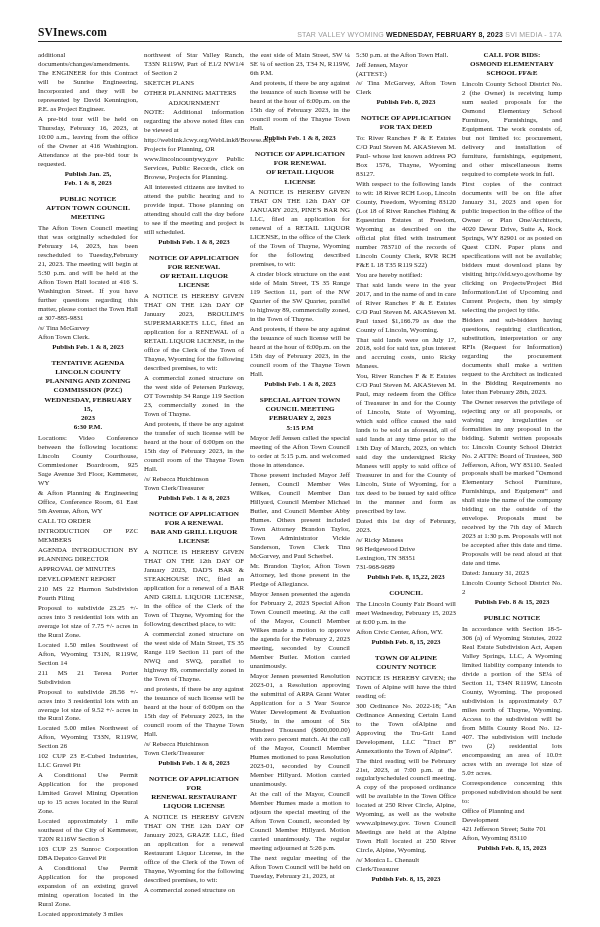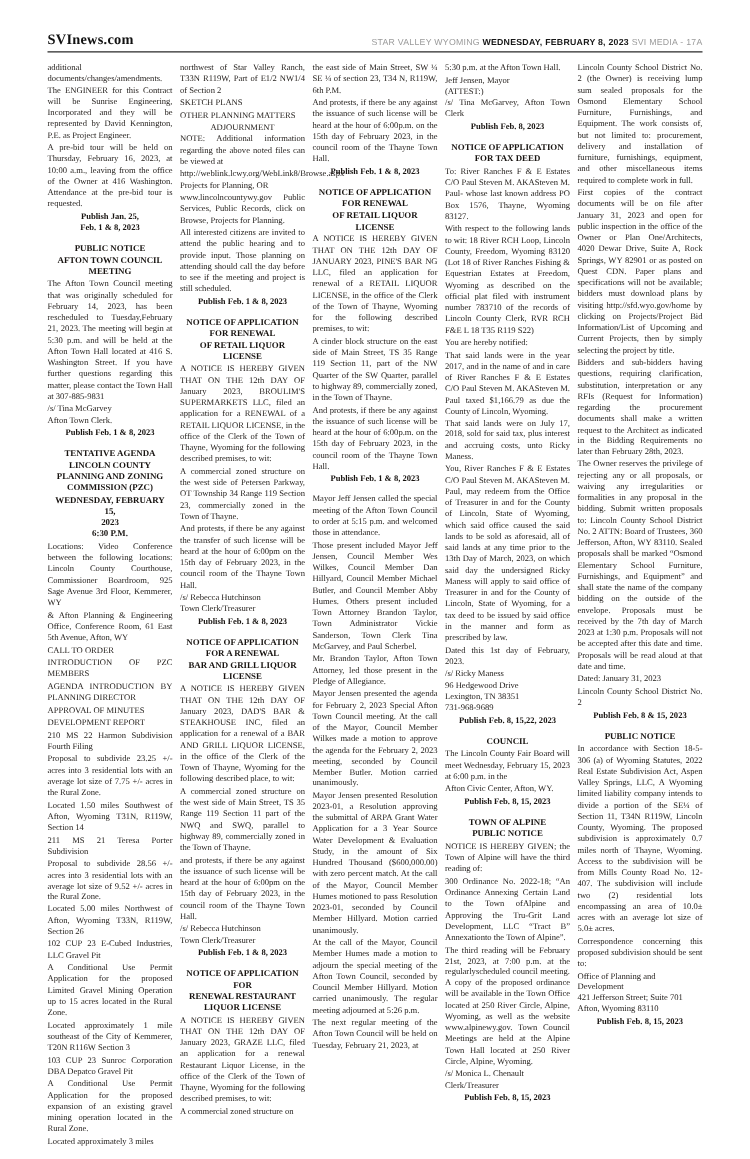--- a/index.html
+++ b/index.html
@@ -112,20 +112,24 @@
         <div class="p">the east side of Main Street, SW ¼ SE ¼ of section 23, T34 N, R119W, 6th P.M.</div>
         <div class="p">And protests, if there be any against the issuance of such license will be heard at the hour of  6:00p.m. on the 15th day of February 2023, in the council room of the Thayne Town Hall.</div>
         <div class="pub">Publish Feb. 1 &amp; 8, 2023</div>
         <div class="h">NOTICE OF APPLICATION
 FOR RENEWAL
 OF RETAIL LIQUOR LICENSE</div>
         <div class="p">A NOTICE IS HEREBY GIVEN THAT ON THE 12th DAY OF JANUARY 2023, PINE'S BAR NG LLC, filed an application for renewal of a RETAIL LIQUOR LICENSE, in the office of the Clerk of the Town of Thayne, Wyoming for the following described premises, to wit:</div>
         <div class="p">A cinder block structure on the east side of Main Street, TS 35 Range 119 Section 11, part of the  NW Quarter of the SW Quarter, parallel to highway 89, commercially zoned, in the Town of Thayne.</div>
         <div class="p">And protests, if there be any against the issuance of such license will be heard at the hour of  6:00p.m. on the 15th day of February 2023, in the council room of the Thayne Town Hall.</div>
         <div class="pub">Publish Feb. 1 &amp; 8, 2023</div>
+        <div class="h">SPECIAL AFTON TOWN
+COUNCIL MEETING
+FEBRUARY 2, 2023
+5:15 P.M</div>
         <div class="p">Mayor Jeff Jensen called the special meeting of the Afton Town Council to order at 5:15 p.m. and welcomed those in attendance.</div>
         <div class="p">Those present included Mayor Jeff Jensen, Council Member Wes Wilkes, Council Member Dan Hillyard, Council Member Michael Butler, and Council Member Abby Humes. Others present included Town Attorney Brandon Taylor, Town Administrator Vickie Sanderson, Town Clerk Tina McGarvey, and Paul Scherbel.</div>
         <div class="p">Mr. Brandon Taylor, Afton Town Attorney, led those present in the Pledge of Allegiance.</div>
         <div class="p">Mayor Jensen presented the agenda for February 2, 2023 Special Afton Town Council meeting. At the call of the Mayor, Council Member Wilkes made a motion to approve the agenda for the February 2, 2023 meeting, seconded by Council Member Butler. Motion carried unanimously.</div>
         <div class="p">Mayor Jensen presented Resolution 2023-01, a Resolution approving the submittal of ARPA Grant Water Application for a 3 Year Source Water Development &amp; Evaluation Study, in the amount of Six Hundred Thousand ($600,000.00) with zero percent match. At the call of the Mayor, Council Member Humes motioned to pass Resolution 2023-01, seconded by Council Member Hillyard. Motion carried unanimously.</div>
         <div class="p">At the call of the Mayor, Council Member Humes made a motion to adjourn the special meeting of the Afton Town Council, seconded by Council Member Hillyard. Motion carried unanimously. The regular meeting adjourned at 5:26 p.m.</div>
         <div class="p">The next regular meeting of the Afton Town Council will be held on Tuesday, February 21, 2023, at</div>
       </div>
     <div class="col">
         <div class="p">5:30 p.m. at the Afton Town Hall.</div>
@@ -145,29 +149,32 @@
         <div class="sig">/s/ Ricky Maness</div>
         <div class="sig">96 Hedgewood Drive</div>
         <div class="sig">Lexington, TN 38351</div>
         <div class="sig">731-968-9689</div>
         <div class="pub">Publish Feb. 8, 15,22,  2023</div>
         <div class="h">COUNCIL</div>
         <div class="p">The Lincoln County Fair Board will meet Wednesday, February 15, 2023 at 6:00 p.m. in the</div>
         <div class="p">Afton Civic Center, Afton, WY.</div>
         <div class="pub">Publish Feb. 8, 15,  2023</div>
         <div class="h">TOWN OF ALPINE
-PUBLIC NOTICE</div>
+COUNTY NOTICE</div>
         <div class="p">NOTICE IS HEREBY GIVEN; the Town of Alpine will have the third reading of:</div>
         <div class="p">300 Ordinance No. 2022-18; “An Ordinance Annexing Certain Land to the Town ofAlpine and Approving the Tru-Grit Land Development, LLC “Tract B” Annexationto the Town of Alpine”.</div>
         <div class="p">The third reading will be February 21st, 2023, at 7:00 p.m. at the regularlyscheduled council meeting. A copy of the proposed ordinance will be available in the Town Office located at 250 River Circle, Alpine, Wyoming, as well as the website www.alpinewy.gov. Town Council Meetings are held at the Alpine Town Hall located at 250 River Circle, Alpine, Wyoming.</div>
         <div class="sig">/s/ Monica L. Chenault</div>
         <div class="sig">Clerk/Treasurer</div>
         <div class="pub">Publish Feb. 8, 15, 2023</div>
       </div>
     <div class="col">
+        <div class="h">CALL FOR BIDS:
+OSMOND ELEMENTARY
+SCHOOL FF&amp;E</div>
         <div class="p">Lincoln County School District No. 2 (the Owner) is receiving lump sum sealed proposals for the Osmond Elementary School Furniture, Furnishings, and Equipment. The work consists of, but not limited to: procurement, delivery and installation of furniture, furnishings, equipment, and other miscellaneous items required to complete work in full.</div>
         <div class="p">First copies of the contract documents will be on file after January 31, 2023 and open for public inspection in the office of the Owner or Plan One/Architects, 4020 Dewar Drive, Suite A, Rock Springs, WY 82901 or as posted on Quest CDN. Paper plans and specifications will not be available; bidders must download plans by visiting http://sfd.wyo.gov/home by clicking on Projects/Project Bid Information/List of Upcoming and Current Projects, then by simply selecting the project by title.</div>
         <div class="p">Bidders and sub-bidders having questions, requiring clarification, substitution, interpretation or any RFIs (Request for Information) regarding the procurement documents shall make a written request to the Architect as indicated in the Bidding Requirements no later than February 28th, 2023.</div>
         <div class="p">The Owner reserves the privilege of rejecting any or all proposals, or waiving any irregularities or formalities in any proposal in the bidding. Submit written proposals to: Lincoln County School District No. 2 ATTN: Board of Trustees, 360 Jefferson, Afton, WY 83110. Sealed proposals shall be marked “Osmond Elementary School Furniture, Furnishings, and Equipment” and shall state the name of the company bidding on the outside of the envelope. Proposals must be received by the 7th day of March 2023 at 1:30 p.m. Proposals will not be accepted after this date and time. Proposals will be read aloud at that date and time.</div>
         <div class="p">Dated: January 31, 2023</div>
         <div class="p">Lincoln County School District No. 2</div>
         <div class="pub">Publish Feb. 8 &amp; 15, 2023</div>
         <div class="h">PUBLIC NOTICE</div>
         <div class="p">In accordance with Section 18-5-306 (a) of Wyoming Statutes, 2022 Real Estate Subdivision Act, Aspen Valley Springs, LLC, A Wyoming limited liability company intends to divide a portion of the SE¼ of Section 11, T34N R119W, Lincoln County, Wyoming. The proposed subdivision is approximately 0.7 miles north of Thayne, Wyoming. Access to the subdivision will be from Mills County Road No. 12-407.  The subdivision will include two (2) residential lots encompassing an area of 10.0± acres with an average lot size of 5.0± acres.</div>
         <div class="p">Correspondence concerning this proposed subdivision should be sent to:</div>

